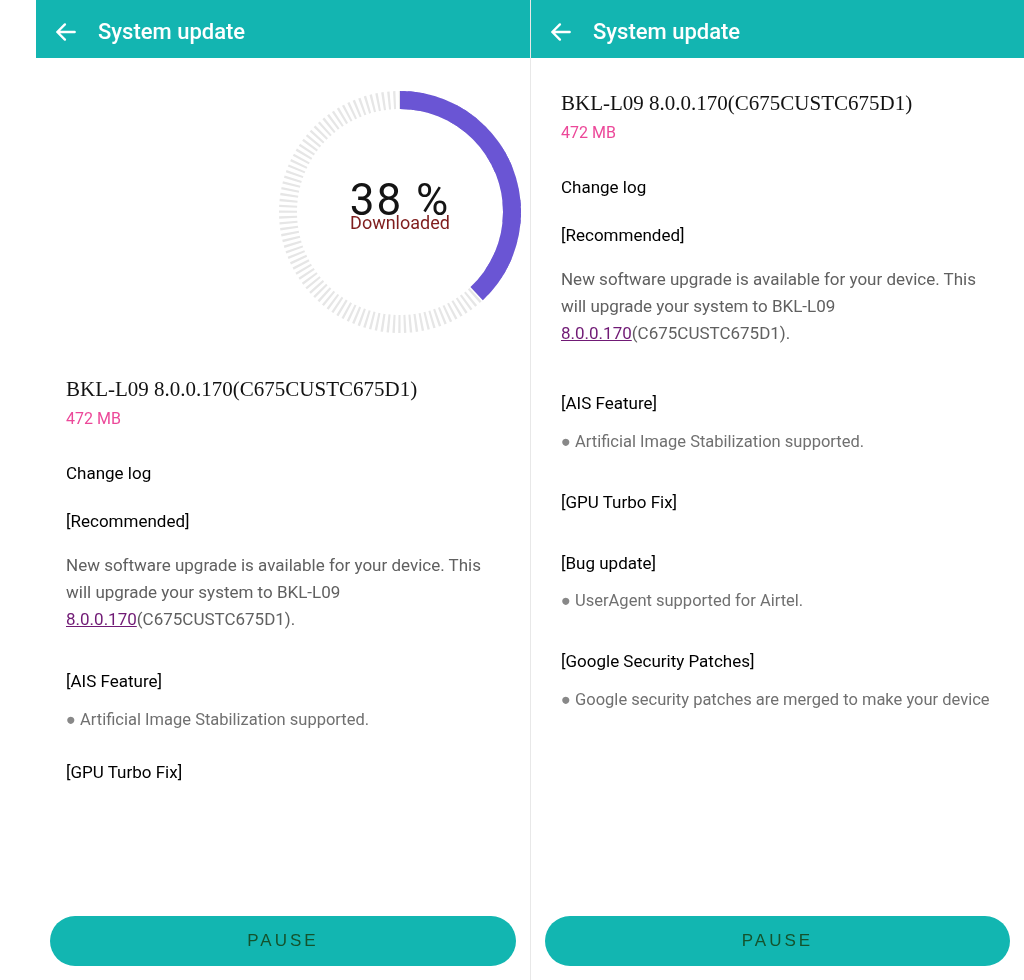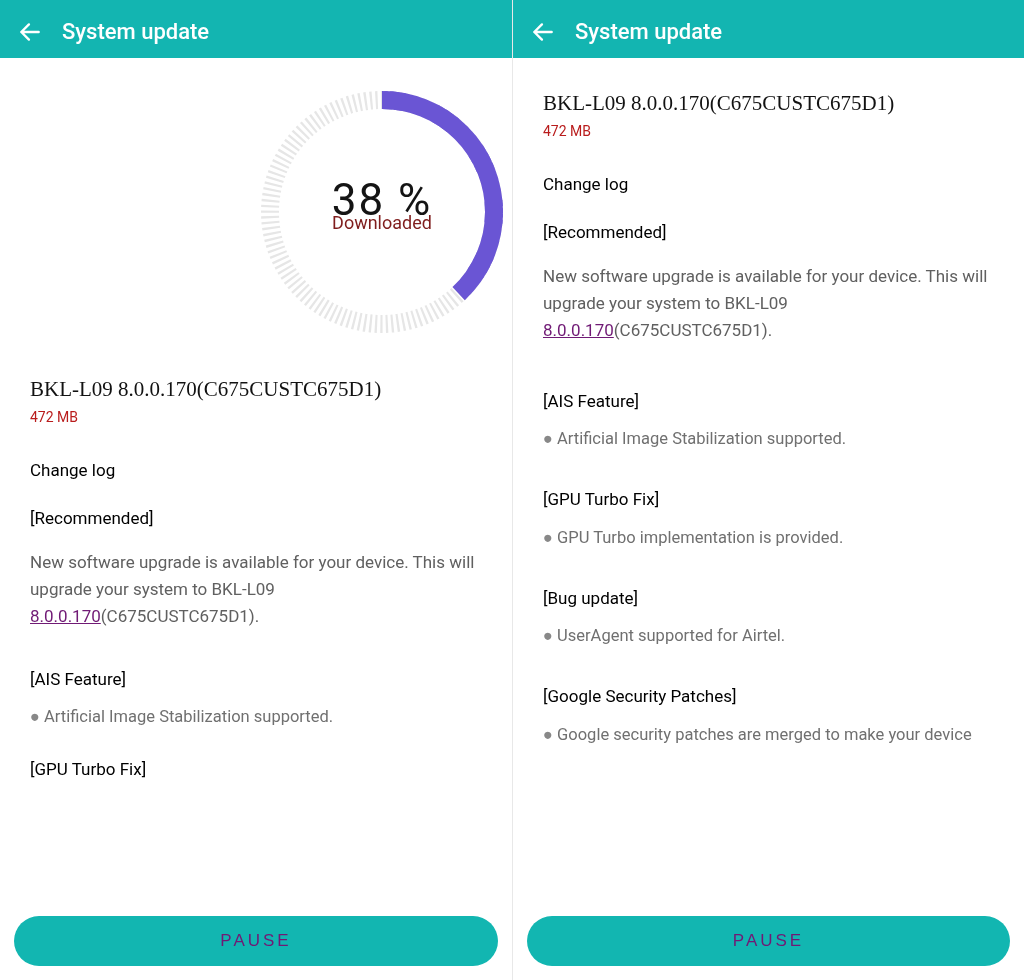--- a/index.html
+++ b/index.html
@@ -1,41 +1,41 @@
 <!DOCTYPE html>
 <html><head>
   <meta charset="utf-8">
   <style>
     * { box-sizing:border-box; margin:0; padding:0; }
     body { font-family:-apple-system, BlinkMacSystemFont, "Segoe UI", Roboto, Helvetica, Arial, sans-serif; width:1024px; height:980px; overflow:hidden; background:#fff; color:#000; }
-    .wrap { display:flex; width:1024px; height:980px; }
+    .wrap { display:flex; width:1024px; height:980px;padding-left:36px; }
     .pane { position:relative; width:512px; height:980px; background:#fff; }
     .pane + .pane { border-left:1px solid #e8e8e8; }
     .topbar { height:58px; background:#13b5b1; display:flex; align-items:center; padding:5px 16px 0 12px; }
     .back { width:36px; height:36px; display:flex; align-items:center; justify-content:center; color:#fff; cursor:pointer; }
     .back svg { width:26px; height:26px; }
     .title { color:#fff; font-size:22px; font-weight:500; margin-left:14px; }
     .scroll { position:absolute; top:58px; left:0; right:0; bottom:72px; overflow:hidden; padding:0; }
     .progress-wrap { display:flex; justify-content:flex-end; padding:24px 0 12px; }
     .progress { position:relative; width:260px; height:260px; }
     .progress svg { width:260px; height:260px; transform:rotate(-90deg); }
     .progress .pct { position:absolute; left:0; top:92px; width:100%; text-align:center; font-size:44px; font-weight:400; color:#141414; letter-spacing:2px; }
     .progress .lbl { position:absolute; left:0; top:130px; width:100%; text-align:center; font-size:18px; color:#7f1d1d; }
     .content { padding:20px 30px 10px; font-size:17px; line-height:1.45; color:#121212; }
     .content.tight-top { padding-top:30px; }
     .version { font-size:21px; font-weight:500; margin-bottom:3px;font-family:Liberation Serif, serif; }
-    .size { color:#b91c1c; font-size:14px; margin-bottom:30px; }
+    .size { color:#ec4899; font-size:16px; margin-bottom:30px; }
     .h2 { font-size:17px; color:#000; margin-bottom:24px; }
     .sect { font-size:17px; color:#000; margin:22px 0 14px; }
     .para { color:#606060; font-size:17px; margin:18px 0 12px; line-height:1.6; }
     .link { color:#701a75; text-decoration:underline; }
     .bullet { color:#707070; font-size:16.5px; margin:10px 0 22px; }
     .bullet .dot { color:#888; }
     .bottom { position:absolute; left:0; right:0; bottom:0; padding:12px 14px 14px; background:#fff; }
-    .btn-pause { display:block; width:100%; height:50px; border:none; border-radius:25px; background:#12b6b1; color:#701a75; font-size:17px; letter-spacing:3px; font-weight:400; cursor:pointer; }
+    .btn-pause { display:block; width:100%; height:50px; border:none; border-radius:25px; background:#12b6b1; color:#14532d; font-size:17px; letter-spacing:3px; font-weight:400; cursor:pointer; }
   </style>
 </head>
 <body>
 
 <div class="wrap">
 
   <div class="pane">
     <div class="topbar">
       <div class="back">
         <svg viewBox="0 0 24 24">
@@ -95,21 +95,20 @@
         <div class="version">BKL-L09 8.0.0.170(C675CUSTC675D1)</div>
         <div class="size">472 MB</div>
         <div class="h2">Change log</div>
         <div class="sect">[Recommended]</div>
         <div class="para">
           <span>New software upgrade is available for your device. This will upgrade your system to BKL-L09 </span><a href="#" class="link">8.0.0.170</a><span>(C675CUSTC675D1).</span>
         </div>
         <div class="sect" style="margin-top:44px">[AIS Feature]</div>
         <div class="bullet"><span class="dot">● </span><span>Artificial Image Stabilization supported.</span></div>
         <div class="sect" style="margin-top:36px">[GPU Turbo Fix]</div>
-        <div class="bullet"><span class="dot">● </span><span>GPU Turbo implementation is provided.</span></div>
         <div class="sect" style="margin-top:36px">[Bug update]</div>
         <div class="bullet"><span class="dot">● </span><span>UserAgent supported for Airtel.</span></div>
         <div class="sect" style="margin-top:36px">[Google Security Patches]</div>
         <div class="bullet"><span class="dot">● </span><span>Google security patches are merged to make your device</span></div>
       </div>
     </div>
 
     <div class="bottom">
       <button class="btn-pause">PAUSE</button>
     </div>

